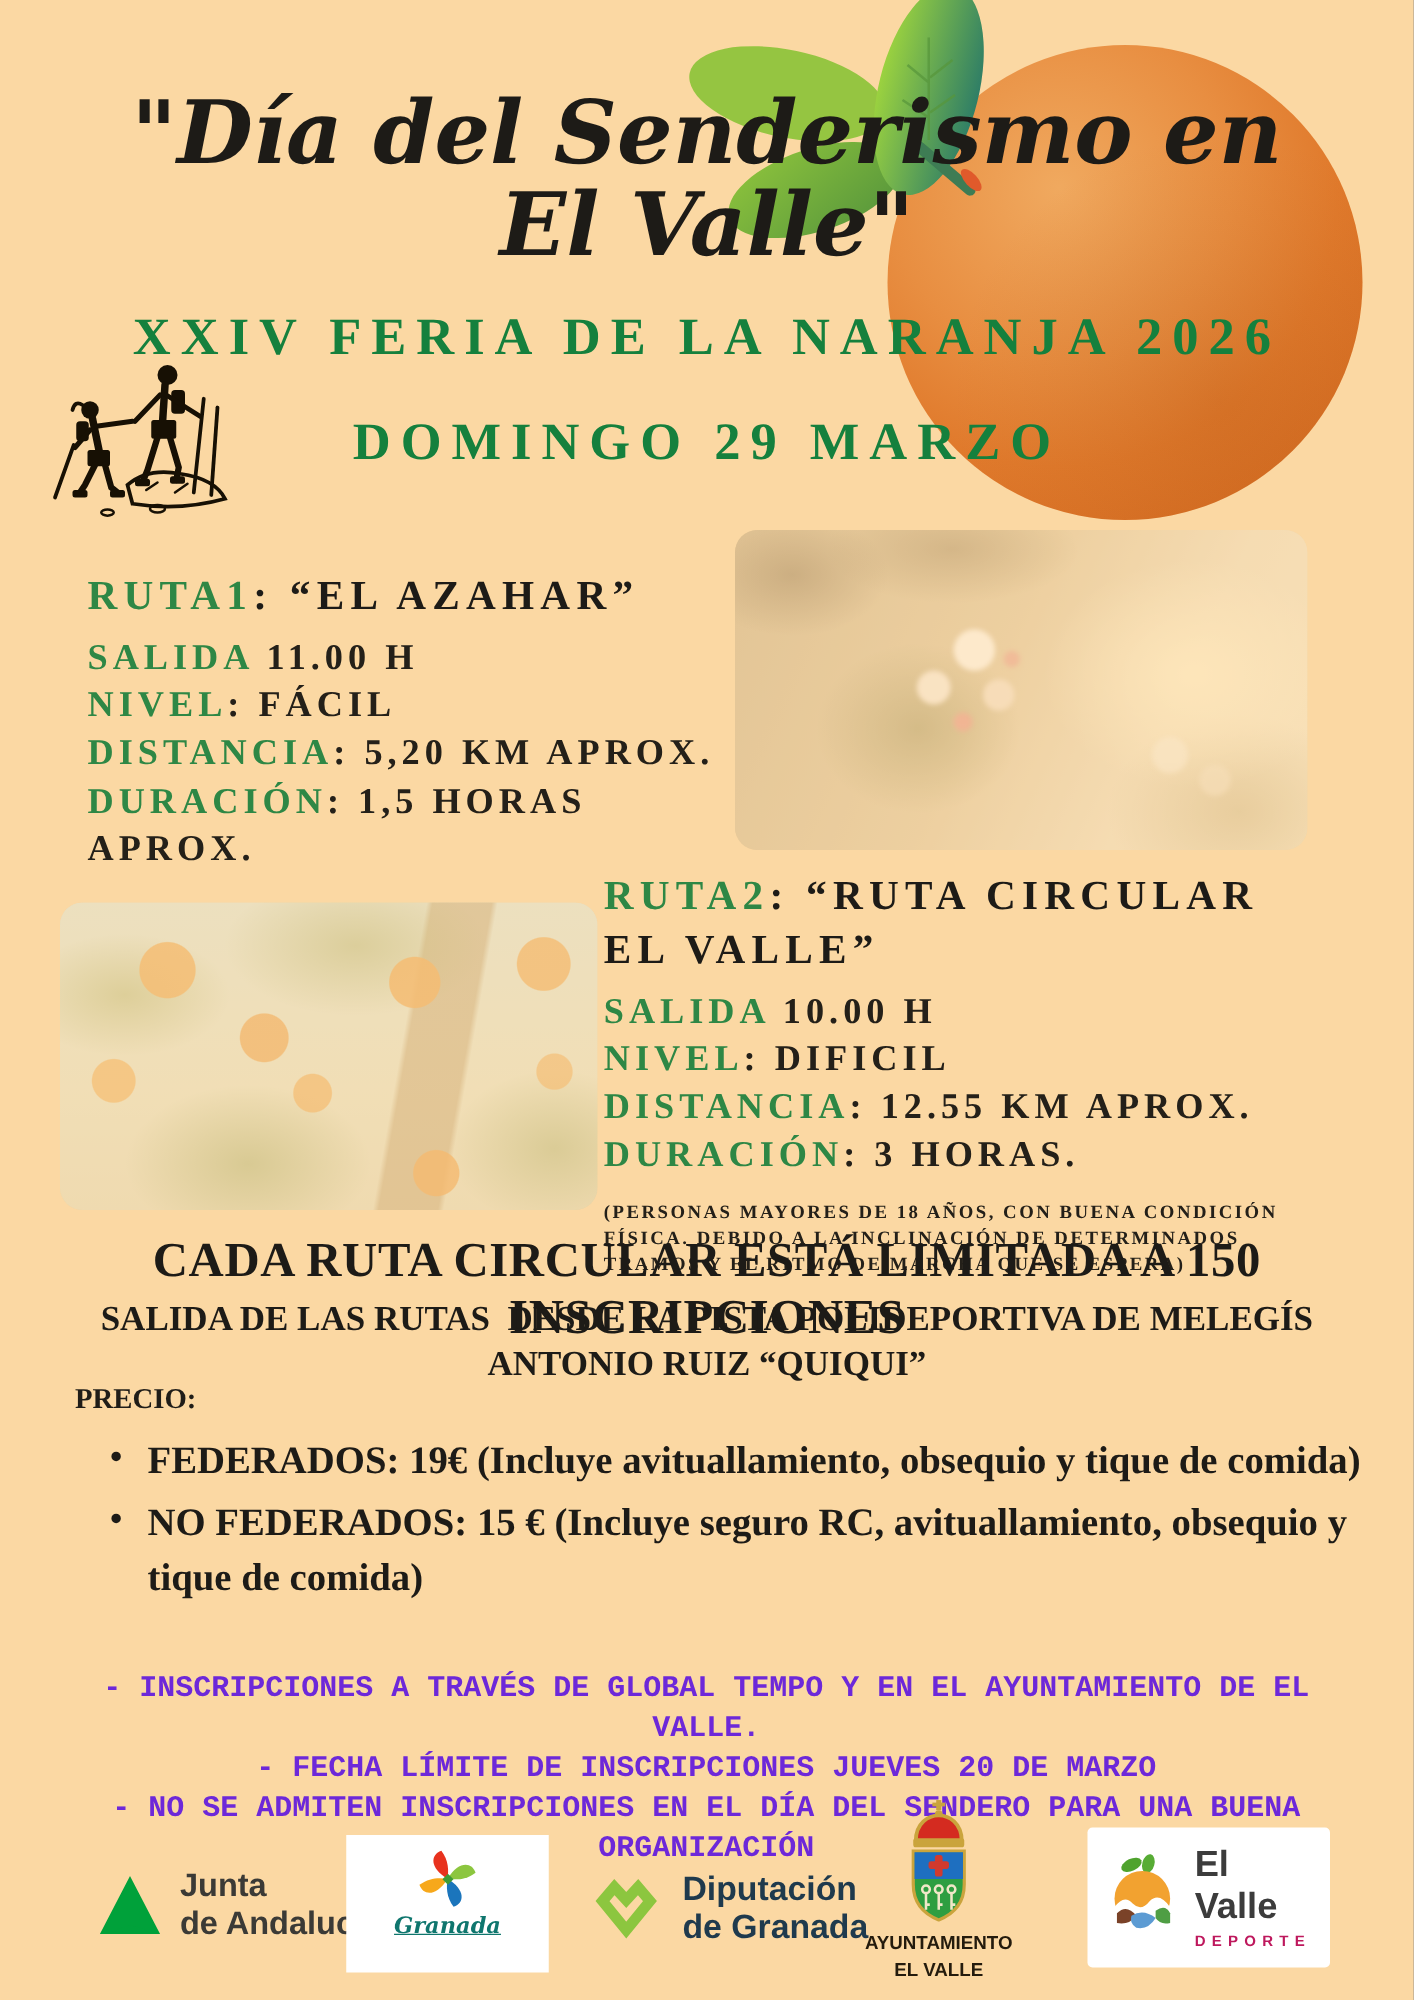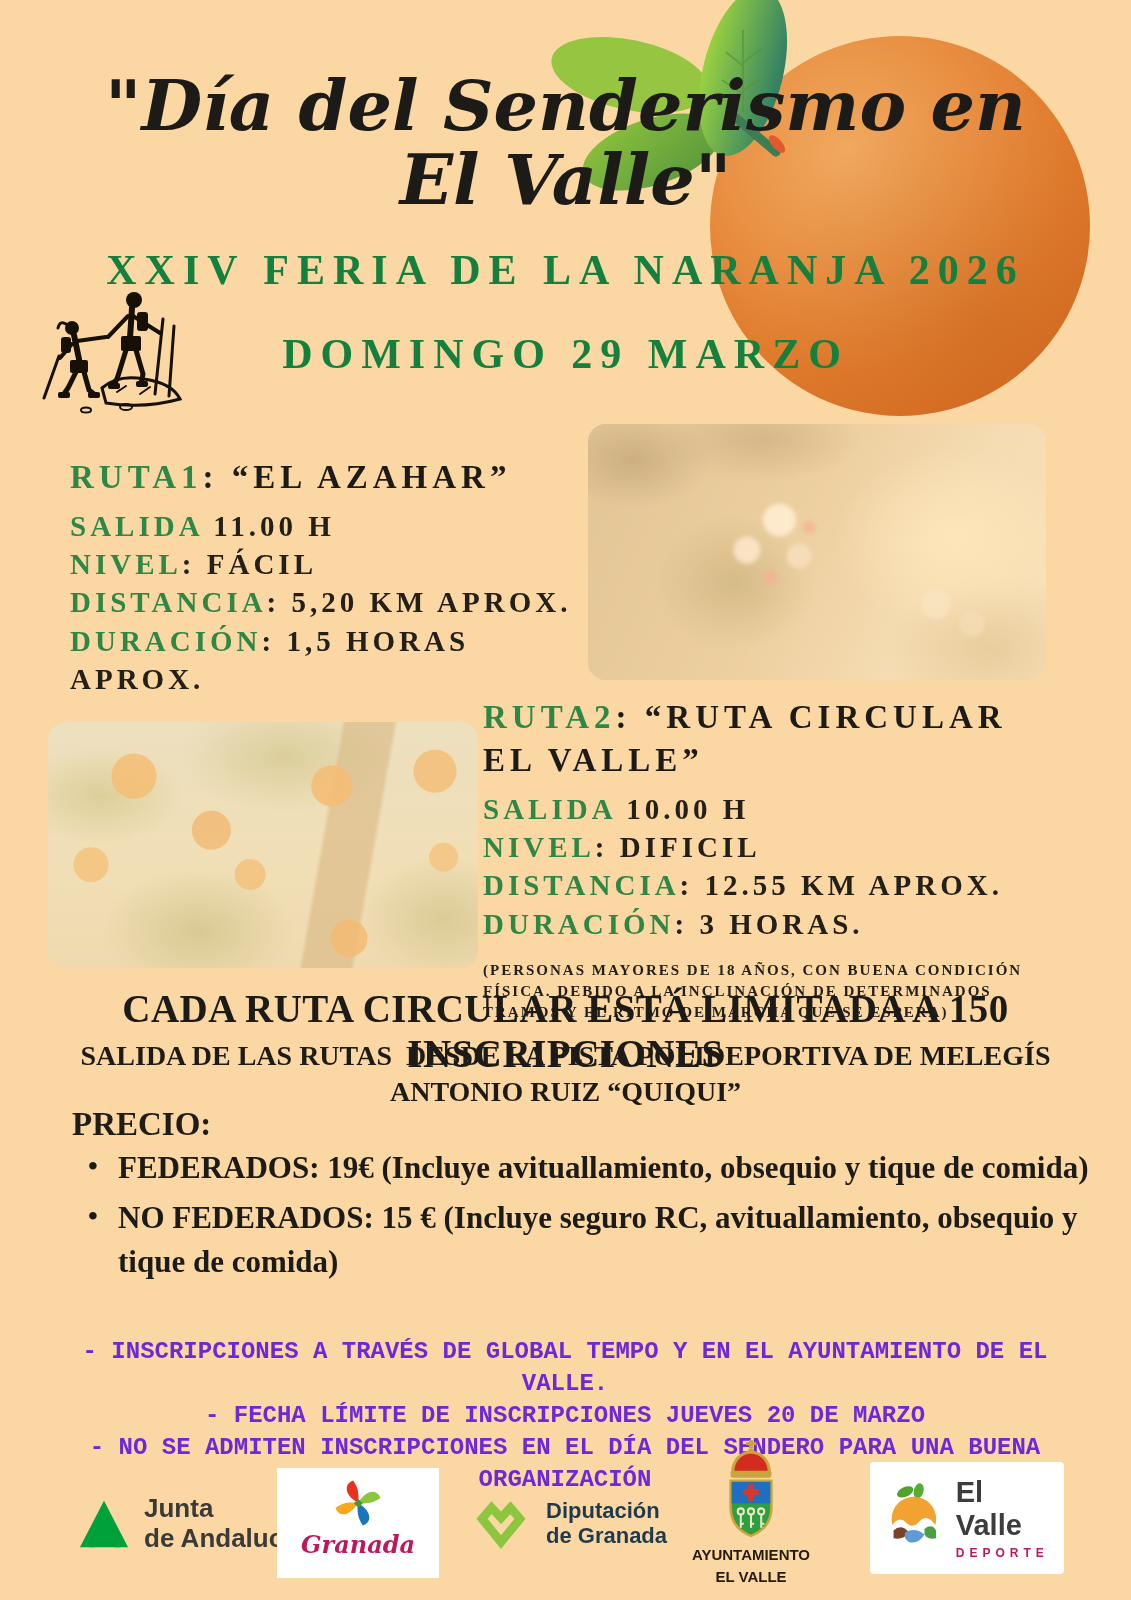--- a/index.html
+++ b/index.html
@@ -80,39 +80,39 @@
       linear-gradient(#dde2d2 0%,#e6dfc0 60%,#e3d7b4 100%);
   }
   .photo-trees::after{content:'';position:absolute;inset:0;background:rgba(252,221,172,.5);}
   
   .limit-line{position:absolute;top:986px;width:100%;text-align:center;z-index:3;
     font-size:39px;font-weight:bold;letter-spacing:0.5px;color:#1d1b17;}
   .start-line{position:absolute;width:100%;text-align:center;z-index:3;
     font-size:28px;font-weight:bold;white-space:pre-wrap;color:#1d1b17;}
   .start-line.s1{top:1040px;}
   .start-line.s2{top:1076px;}
-  .price-heading{position:absolute;left:72px;top:1106px;font-size:33px;font-weight:bold;z-index:3;}
+  .price-heading{position:absolute;left:60px;top:1106px;font-size:23px;font-weight:bold;z-index:3;}
   .price-list{position:absolute;left:70px;top:1146px;width:1000px;margin:0;padding:0 0 0 48px;z-index:3;
     list-style:none;}
   .price-list li{position:relative;font-size:31px;font-weight:bold;line-height:1.42;margin-bottom:6px;color:#1d1b17;}
   .price-list li::before{content:'•';position:absolute;left:-30px;top:0;font-size:28px;}
   .info-lines{position:absolute;left:65px;top:1336px;width:1000px;text-align:center;z-index:3;
     font-family:Liberation Mono, monospace;font-size:24px;font-weight:bold;
     line-height:1.33;color:#6d28d9;letter-spacing:0;}
   
   .footer-block{position:absolute;z-index:3;}
   .junta{left:78px;top:1494px;display:flex;align-items:center;gap:14px;}
   .junta-text{font-family:"Liberation Sans","DejaVu Sans",sans-serif;font-size:26px;font-weight:bold;
     color:#3b3a36;line-height:1.15;}
   .granada-box{left:277px;top:1468px;width:162px;height:110px;background:#fff;
     display:flex;flex-direction:column;align-items:center;justify-content:flex-start;padding-top:6px;box-sizing:border-box;}
   .granada-name{font-family:"DejaVu Serif","Liberation Serif",serif;font-style:italic;font-weight:bold;
-    font-size:24px;color:#be185d;margin-top:-2px;}
+    font-size:18px;color:#0f766e;margin-top:-2px;text-decoration:underline;}
   .diputacion{left:470px;top:1496px;display:flex;align-items:center;gap:14px;}
-  .diputacion-text{font-family:"Liberation Sans","DejaVu Sans",sans-serif;font-size:22px;font-weight:bold;
+  .diputacion-text{font-family:"Liberation Sans","DejaVu Sans",sans-serif;font-size:27px;font-weight:bold;
     color:#1f3a4d;line-height:1.12;}
   .ayuntamiento{left:686px;top:1438px;width:130px;text-align:center;}
   .ayto-label{font-family:"Liberation Sans","DejaVu Sans",sans-serif;font-size:15px;font-weight:bold;
     color:#241b0d;line-height:1.45;margin-top:4px;}
   .elvalle-box{left:870px;top:1462px;width:194px;height:112px;background:#fff;border-radius:4px;
     display:flex;align-items:center;padding:0 10px;box-sizing:border-box;gap:8px;}
   .elvalle-text .name{font-family:"Liberation Sans","DejaVu Sans",sans-serif;font-size:29px;font-weight:bold;color:#3c3c3c;}
   .elvalle-text .sub{font-family:"Liberation Sans","DejaVu Sans",sans-serif;font-size:12px;font-weight:bold;
     letter-spacing:5px;color:#be185d;margin-top:4px;}
 </style>

